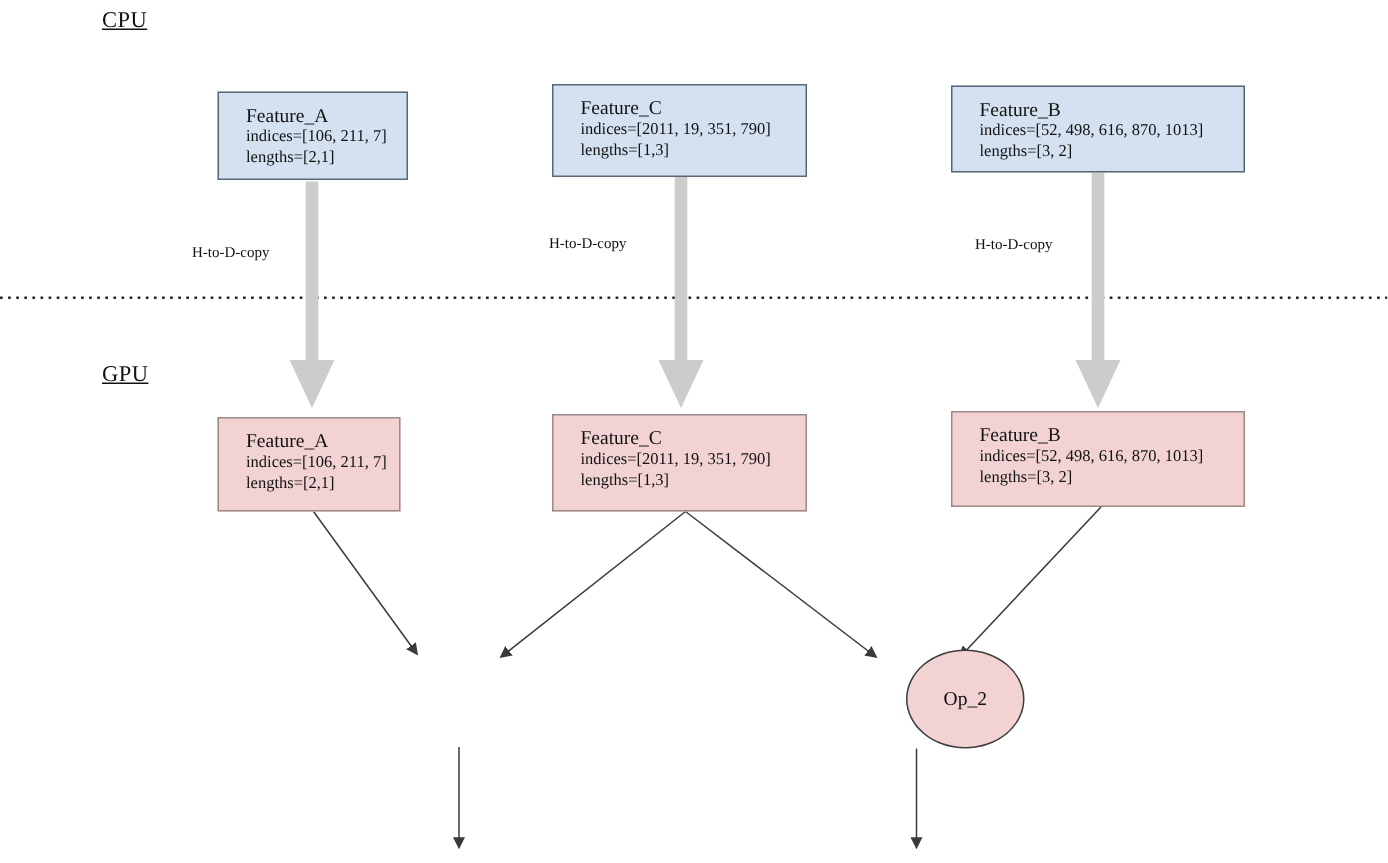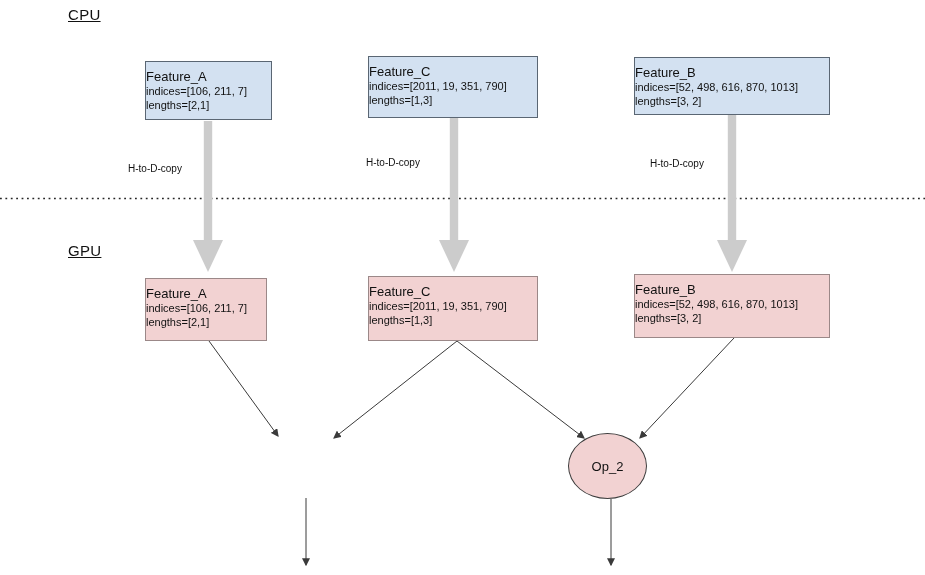--- a/index.html
+++ b/index.html
@@ -3,26 +3,26 @@
 <meta charset="utf-8">
 <style>
   :root{
     --cpu-node-fill:#d3e1f1; --cpu-node-border:#5a6673;
     --gpu-node-fill:#f2d2d2; --gpu-node-border:#9b8888;
     --op-fill:#f2d2d2; --op-border:#3d3d3d;
     --copy-arrow:#cccccc; --connector:#3a3a3a; --divider:#262626;
   }
   html,body{margin:0;padding:0;background:#ffffff;}
   body{font-family:"Liberation Sans", sans-serif; color:#111;}
-  .canvas{position:relative;width:925px;height:572px;background:#fff;overflow:hidden;}
+  .canvas{position:relative;width:925px;height:572px;background:#fff;overflow:hidden;font-family:Liberation Serif, serif;}
   svg.connectors{position:absolute;left:0;top:0;width:925px;height:575px;z-index:1;pointer-events:none;}
   .region-label{position:absolute;font-size:15px;text-decoration:underline;letter-spacing:.3px;z-index:2;}
   .region-label.cpu{left:68px;top:6px;}
   .region-label.gpu{left:68px;top:242px;}
-  .node{position:absolute;box-sizing:border-box;border:1px solid;z-index:2;padding:6px 6px 0 0;}
+  .node{position:absolute;box-sizing:border-box;border:1px solid;z-index:2;padding:6px 6px 0 18px;}
   .node.cpu{background:var(--cpu-node-fill);border-color:var(--cpu-node-border);}
   .node.gpu{background:var(--gpu-node-fill);border-color:var(--gpu-node-border);}
   .node-title{font-size:13px;line-height:17px;white-space:nowrap;}
   .node-line{font-size:11px;line-height:13.5px;white-space:nowrap;}
   .copy-label{position:absolute;font-size:10px;z-index:2;white-space:nowrap;}
   .op{position:absolute;box-sizing:border-box;border:1.4px solid var(--op-border);
       background:var(--op-fill);border-radius:50%;display:flex;align-items:center;
       justify-content:center;font-size:13px;z-index:2;}
   .copy-arrow{fill:var(--copy-arrow);}
   .connector-line{stroke:var(--connector);stroke-width:1;fill:none;}
@@ -33,21 +33,21 @@
   #cpu-a{left:145px;top:61px;width:127px;height:59px;}
   #cpu-c{left:368px;top:56px;width:170px;height:62px;}
   #cpu-b{left:634px;top:57px;width:196px;height:58px;}
   #gpu-a{left:145px;top:278px;width:122px;height:63px;}
   #gpu-c{left:368px;top:276px;width:170px;height:65px;}
   #gpu-b{left:634px;top:274px;width:196px;height:64px;}
   #copy-1{left:128px;top:163px;}
   #copy-2{left:366px;top:157px;}
   #copy-3{left:650px;top:158px;}
   #op-1{left:267px;top:433px;width:79px;height:65px;}
-  #op-2{left:568px;top:433px;width:79px;height:66px;}
+  #op-2{left:604px;top:433px;width:79px;height:66px;}
 </style>
 </head>
 <body>
 
 <div class="canvas">
 
   <svg class="connectors" viewBox="0 0 925 575">
     <defs>
       <marker id="arrowhead" viewBox="0 0 10 10" refX="8.5" refY="5" markerWidth="8" markerHeight="8" orient="auto-start-reverse">
         <path d="M0,0 L10,5 L0,10 z"></path>

